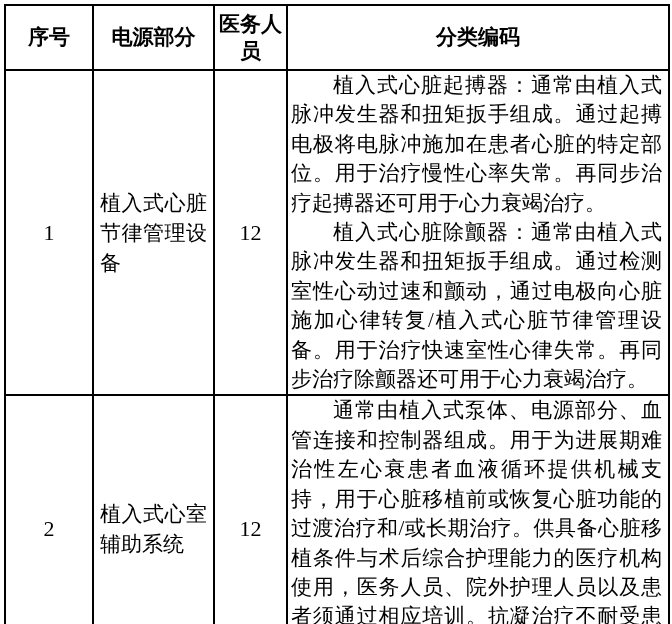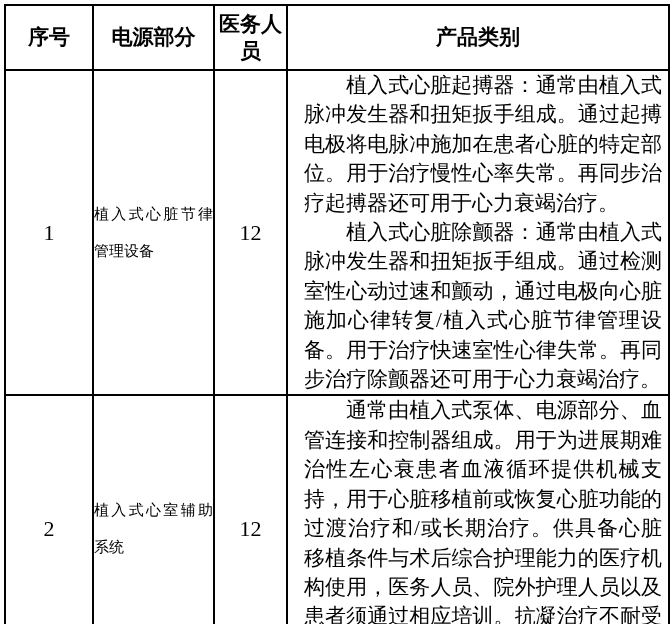--- a/index.html
+++ b/index.html
@@ -41,31 +41,31 @@
     padding: 0 4px;
   }
   td.cell-serial, td.cell-code {
     font-family: "Liberation Serif", "DejaVu Serif", serif;
     font-size: 22px;
     text-align: center;
     vertical-align: middle;
   }
   td.cell-category {
     font-family: "Liberation Serif", "DejaVu Serif", serif;
-    font-size: 15px;
-    line-height: 37px;
+    font-size: 21px;
+    line-height: 30px;
     text-align: justify;
     vertical-align: middle;
-    padding: 0 0;
+    padding: 0 6px;
   }
   td.cell-desc {
     font-family: "Liberation Serif", "DejaVu Serif", serif;
     font-size: 21px;
     vertical-align: top;
-    padding: 0 6px 0 16px;
+    padding: 0 6px 0 3px;
   }
   td.cell-desc p {
     margin: 0;
     line-height: 29.4px;
     text-indent: 2em;
     text-align: justify;
     text-justify: inter-character;
   }
 </style>
 </head>
@@ -76,21 +76,21 @@
     <col class="c-serial">
     <col class="c-category">
     <col class="c-code">
     <col class="c-desc">
   </colgroup>
   <thead>
     <tr class="header-row">
       <th>序号</th>
       <th>电源部分</th>
       <th>医务人员</th>
-      <th>产品类别</th>
+      <th>分类编码</th>
     </tr>
   </thead>
   <tbody>
     <tr class="row-1">
       <td class="cell-serial">1</td>
       <td class="cell-category">植入式心脏节律管理设备</td>
       <td class="cell-code">12</td>
       <td class="cell-desc">
         <p>植入式心脏起搏器：通常由植入式脉冲发生器和扭矩扳手组成。通过起搏电极将电脉冲施加在患者心脏的特定部位。用于治疗慢性心率失常。再同步治疗起搏器还可用于心力衰竭治疗。</p>
         <p>植入式心脏除颤器：通常由植入式脉冲发生器和扭矩扳手组成。通过检测室性心动过速和颤动，通过电极向心脏施加心律转复/植入式心脏节律管理设备。用于治疗快速室性心律失常。再同步治疗除颤器还可用于心力衰竭治疗。</p>

